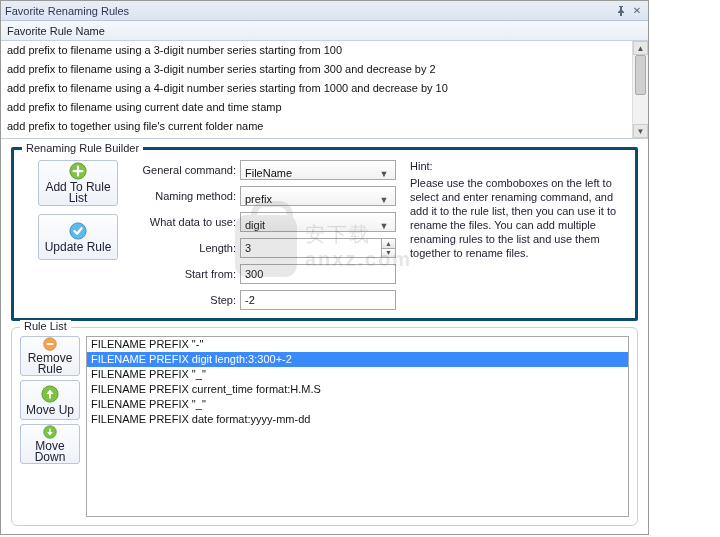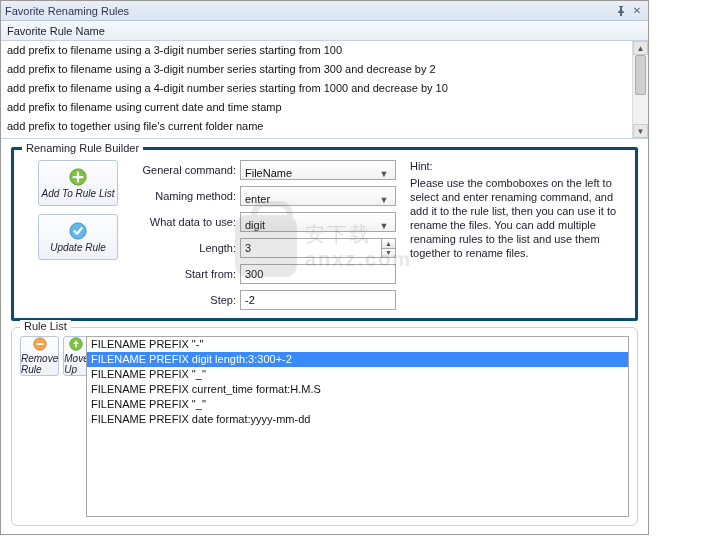--- a/index.html
+++ b/index.html
@@ -22,42 +22,42 @@
 .fav-scroll .arrow.down { position: absolute; bottom: 0; width: 100%; }
 
 .builder-area { padding: 8px 10px 6px 10px; }
 .fieldset { border: 3px solid #0c4a6e; border-radius: 2px; padding: 10px 8px 8px 24px; position: relative; }
 .fieldset .legend { position: absolute; top: -8px; left: 8px; background: #fff; padding: 0 4px; color: #223; }
 
 .builder-grid { display: flex; gap: 8px; }
 .builder-left { width: 80px; display: flex; flex-direction: column; gap: 8px; }
 .icon-btn { border: 1px solid #b8c6da; background: linear-gradient(#fdfdff,#eef2f8); border-radius: 3px; height: 46px; display: flex; flex-direction: column; align-items: center; justify-content: center; gap: 2px; cursor: pointer; }
 .icon-btn .ic { width: 18px; height: 18px; }
-.icon-btn .lbl { font-size: 10px; color: #223; text-align: left; line-height: 11px; font-style: italic; }
+.icon-btn .lbl { font-size: 12px; color: #223; text-align: center; line-height: 11px; }
 
 .builder-mid { flex: 0 0 270px; display: flex; flex-direction: column; gap: 6px; }
 .form-row { display: flex; align-items: center; gap: 4px; }
 .form-row label { width: 110px; text-align: right; color: #223; }
 .combo { flex: 1; height: 20px; border: 1px solid #a8a8a8; background: linear-gradient(#fff,#f2f2f2); display: flex; align-items: flex-end; padding: 0 4px; position: relative; cursor: pointer; }
 .combo .val { flex: 1; color: #111; }
 .combo .arr { width: 14px; text-align: center; color: #555; font-size: 9px; }
 .txtnum { flex: 1; height: 20px; border: 1px solid #a8a8a8; background: #fff; padding: 0 4px; position: relative; }
 .txtnum .val { line-height: 18px; color: #111; }
 .txtnum .spin { position: absolute; right: 0; top: 0; bottom: 0; width: 14px; display: flex; flex-direction: column; }
 .txtnum .spin div { flex: 1; border-left: 1px solid #a8a8a8; background: linear-gradient(#fff,#e8e8e8); font-size: 7px; display: flex; align-items: center; justify-content: center; color: #555; cursor: pointer; }
 .txtnum .spin div:first-child { border-bottom: 1px solid #a8a8a8; }
 
 .builder-right { flex: 1; padding-left: 6px; }
 .hint-label { color: #223; margin-bottom: 4px; }
 .hint-text { color: #223; line-height: 14px; }
 
 .rulelist-area { padding: 0 10px 8px 10px; flex: 1; display: flex; }
 .rulelist-fs { border: 1px solid #c6d0de; border-radius: 6px; padding: 8px; position: relative; flex: 1; display: flex; gap: 6px; }
 .rulelist-fs .legend { position: absolute; top: -8px; left: 8px; background: #fff; padding: 0 4px; color: #223; }
-.rl-left { width: 60px; display: flex; flex-direction: row; gap: 4px; }
+.rl-left { width: 60px; display: flex; flex-direction: column; gap: 4px; }
 .rl-left .icon-btn { height: 40px; }
 .rl-box { flex: 1; border: 1px solid #a8a8a8; background: #fff; overflow: hidden; }
 .rl-box .item { padding: 0 4px; line-height: 15px; color: #111; cursor: pointer; white-space: nowrap; }
 .rl-box .item.sel { background: #3a8afc; color: #fff; }
 
 .watermark { position: absolute; left: 235px; top: 215px; opacity: 0.14; pointer-events: none; display: flex; align-items: center; gap: 8px; }
 .watermark .lock { width: 62px; height: 62px; background: #666; border-radius: 12px; position: relative; }
 .watermark .lock::before { content: ""; position: absolute; top: -14px; left: 16px; width: 30px; height: 24px; border: 6px solid #666; border-bottom: none; border-radius: 14px 14px 0 0; }
 .watermark .txt { display: flex; flex-direction: column; }
 .watermark .txt .big { font-size: 20px; color: #333; font-weight: 500; letter-spacing: 2px; }
@@ -127,21 +127,21 @@
           <div class="form-row">
             <label>General command:</label>
             <div class="combo">
               <span class="val">FileName</span>
               <span class="arr">▼</span>
             </div>
           </div>
           <div class="form-row">
             <label>Naming method:</label>
             <div class="combo">
-              <span class="val">enter</span>
+              <span class="val">prefix</span>
               <span class="arr">▼</span>
             </div>
           </div>
           <div class="form-row">
             <label>What data to use:</label>
             <div class="combo">
               <span class="val">digit</span>
               <span class="arr">▼</span>
             </div>
           </div>

